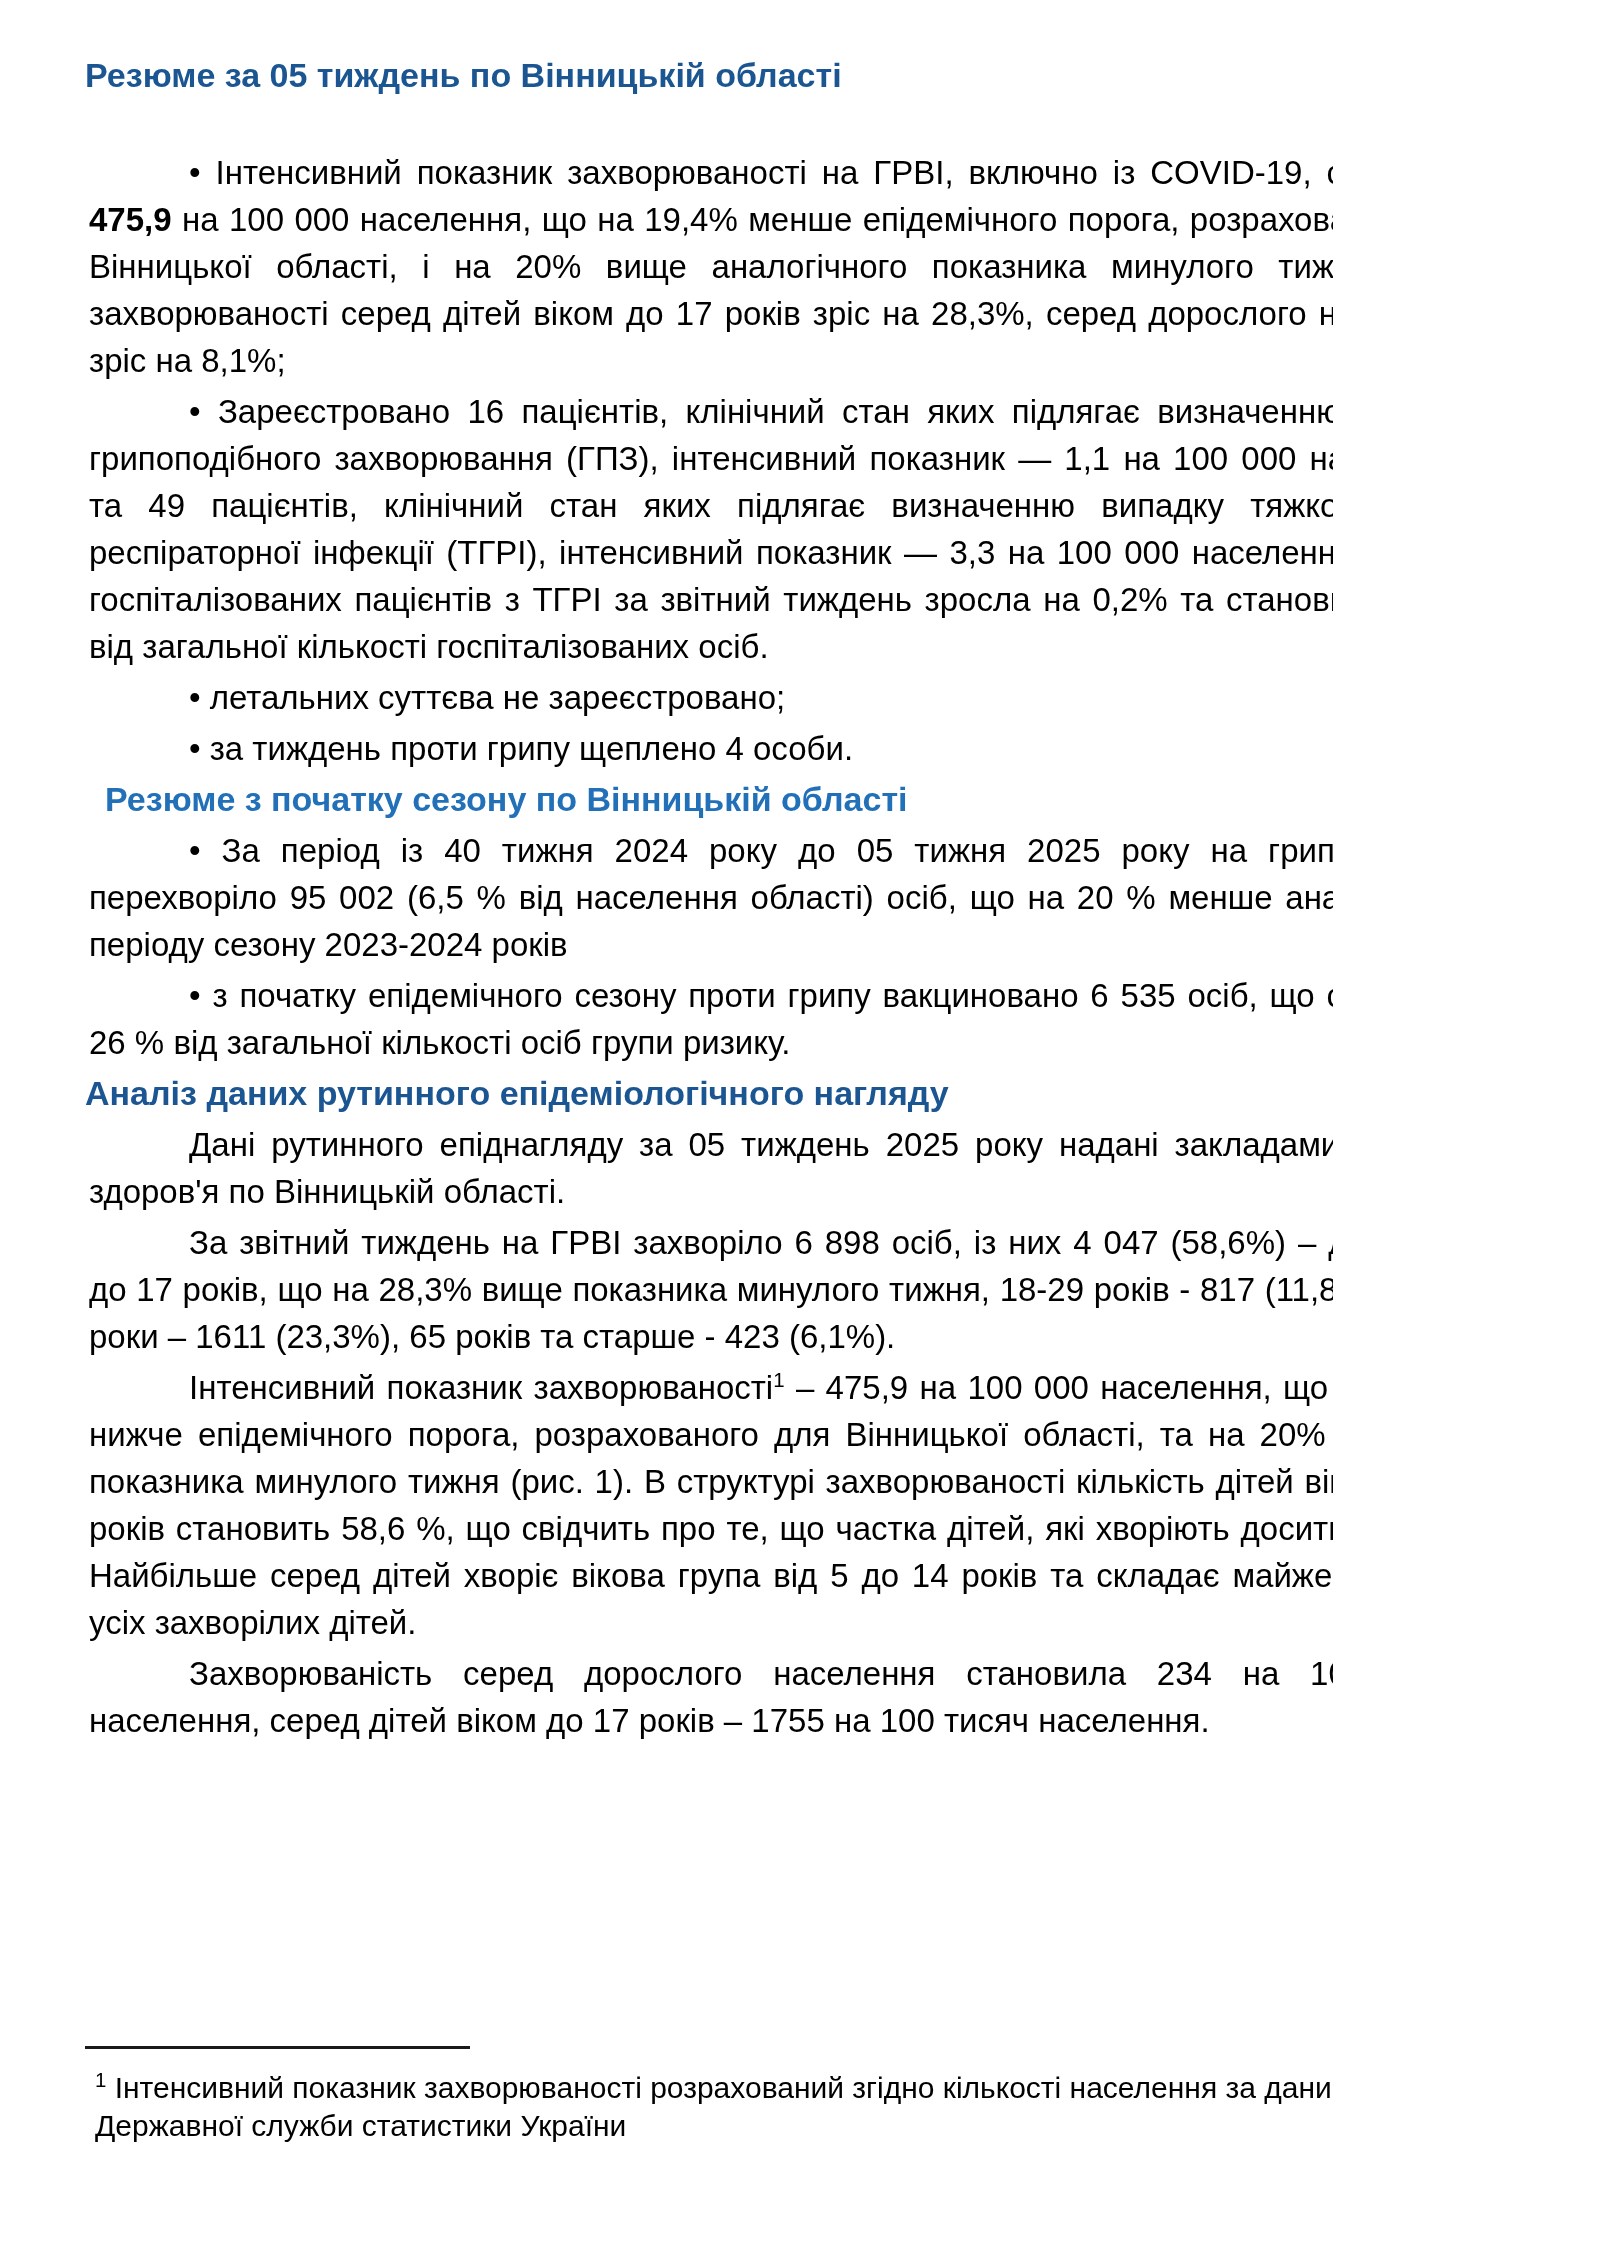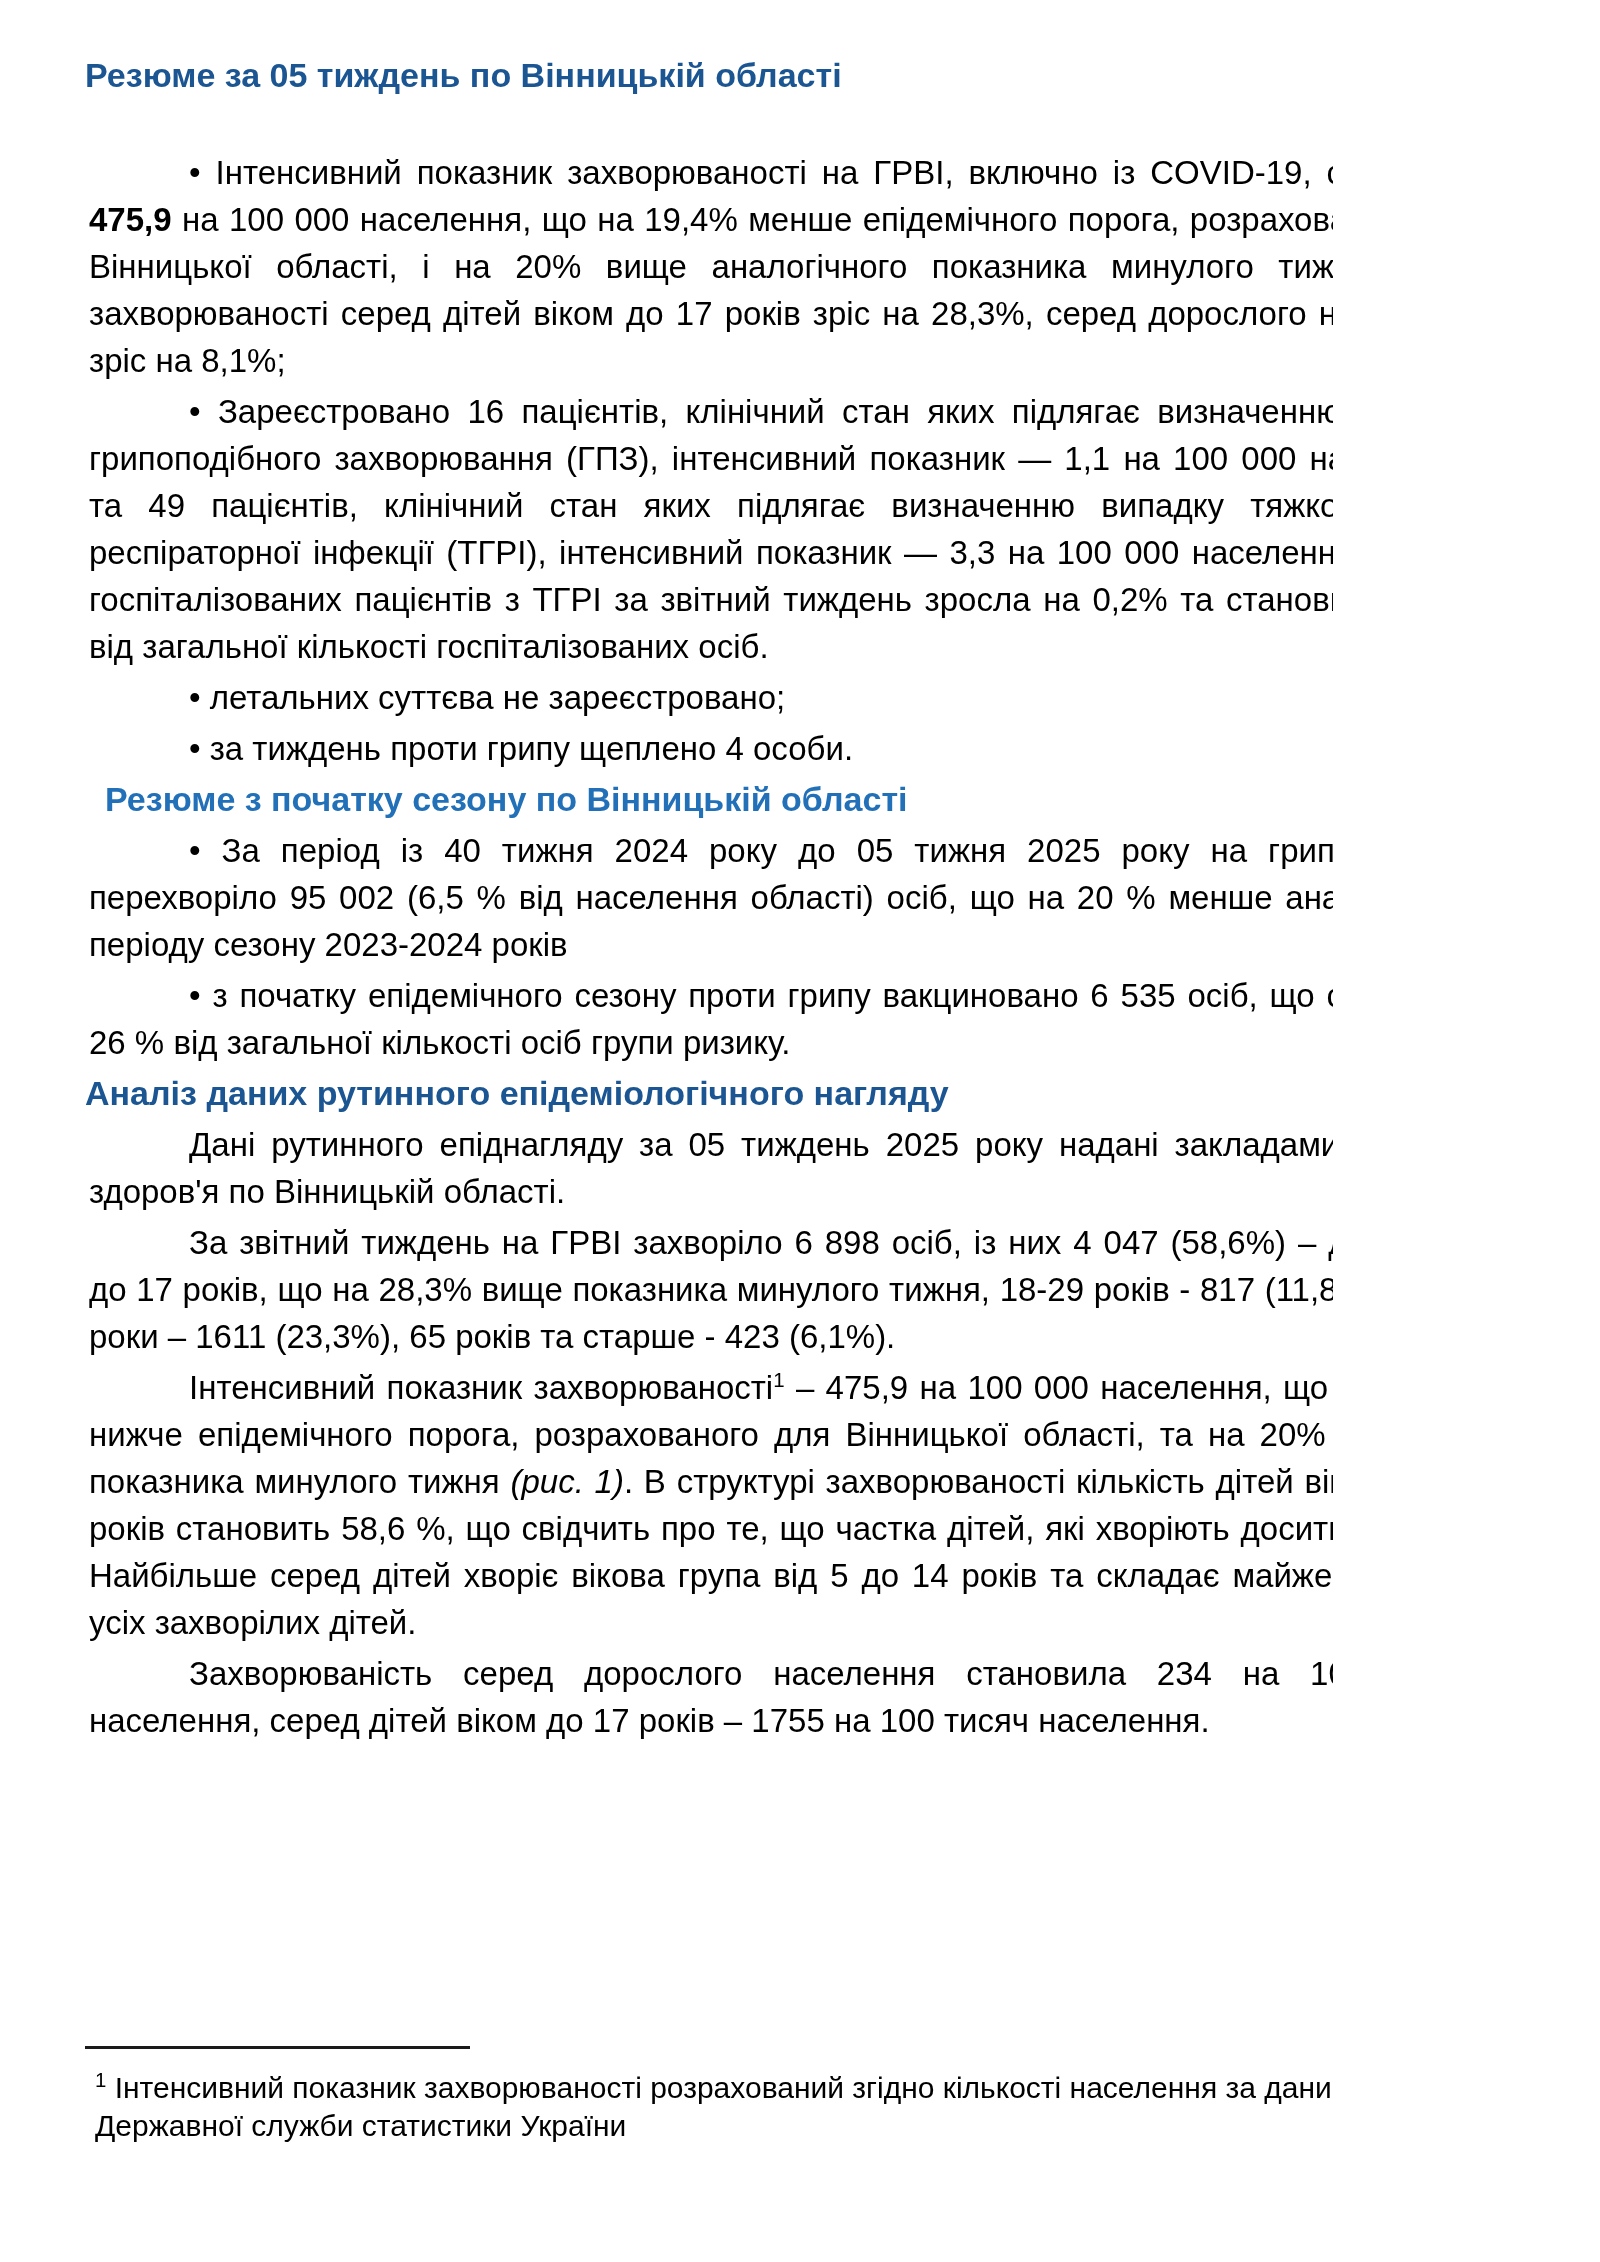--- a/index.html
+++ b/index.html
@@ -34,21 +34,21 @@
   .heading-gap-after { margin-bottom: 50px; }
   .body-para {
     font-size: 33px;
     line-height: 47px;
     margin: 4px;
     text-align: justify;
     text-indent: 100px;
     color: var(--text-color, #000000);
   }
   .body-para b { font-weight: bold; }
-  .body-para .ital { font-style: italic; }
+  .body-para .ital { }
   sup.fn-ref {
     font-size: 0.62em;
     line-height: 0;
     vertical-align: super;
   }
   .footnote-block {
     position: absolute;
     left: 85px;
     top: 2046px;
     width: 1400px;

